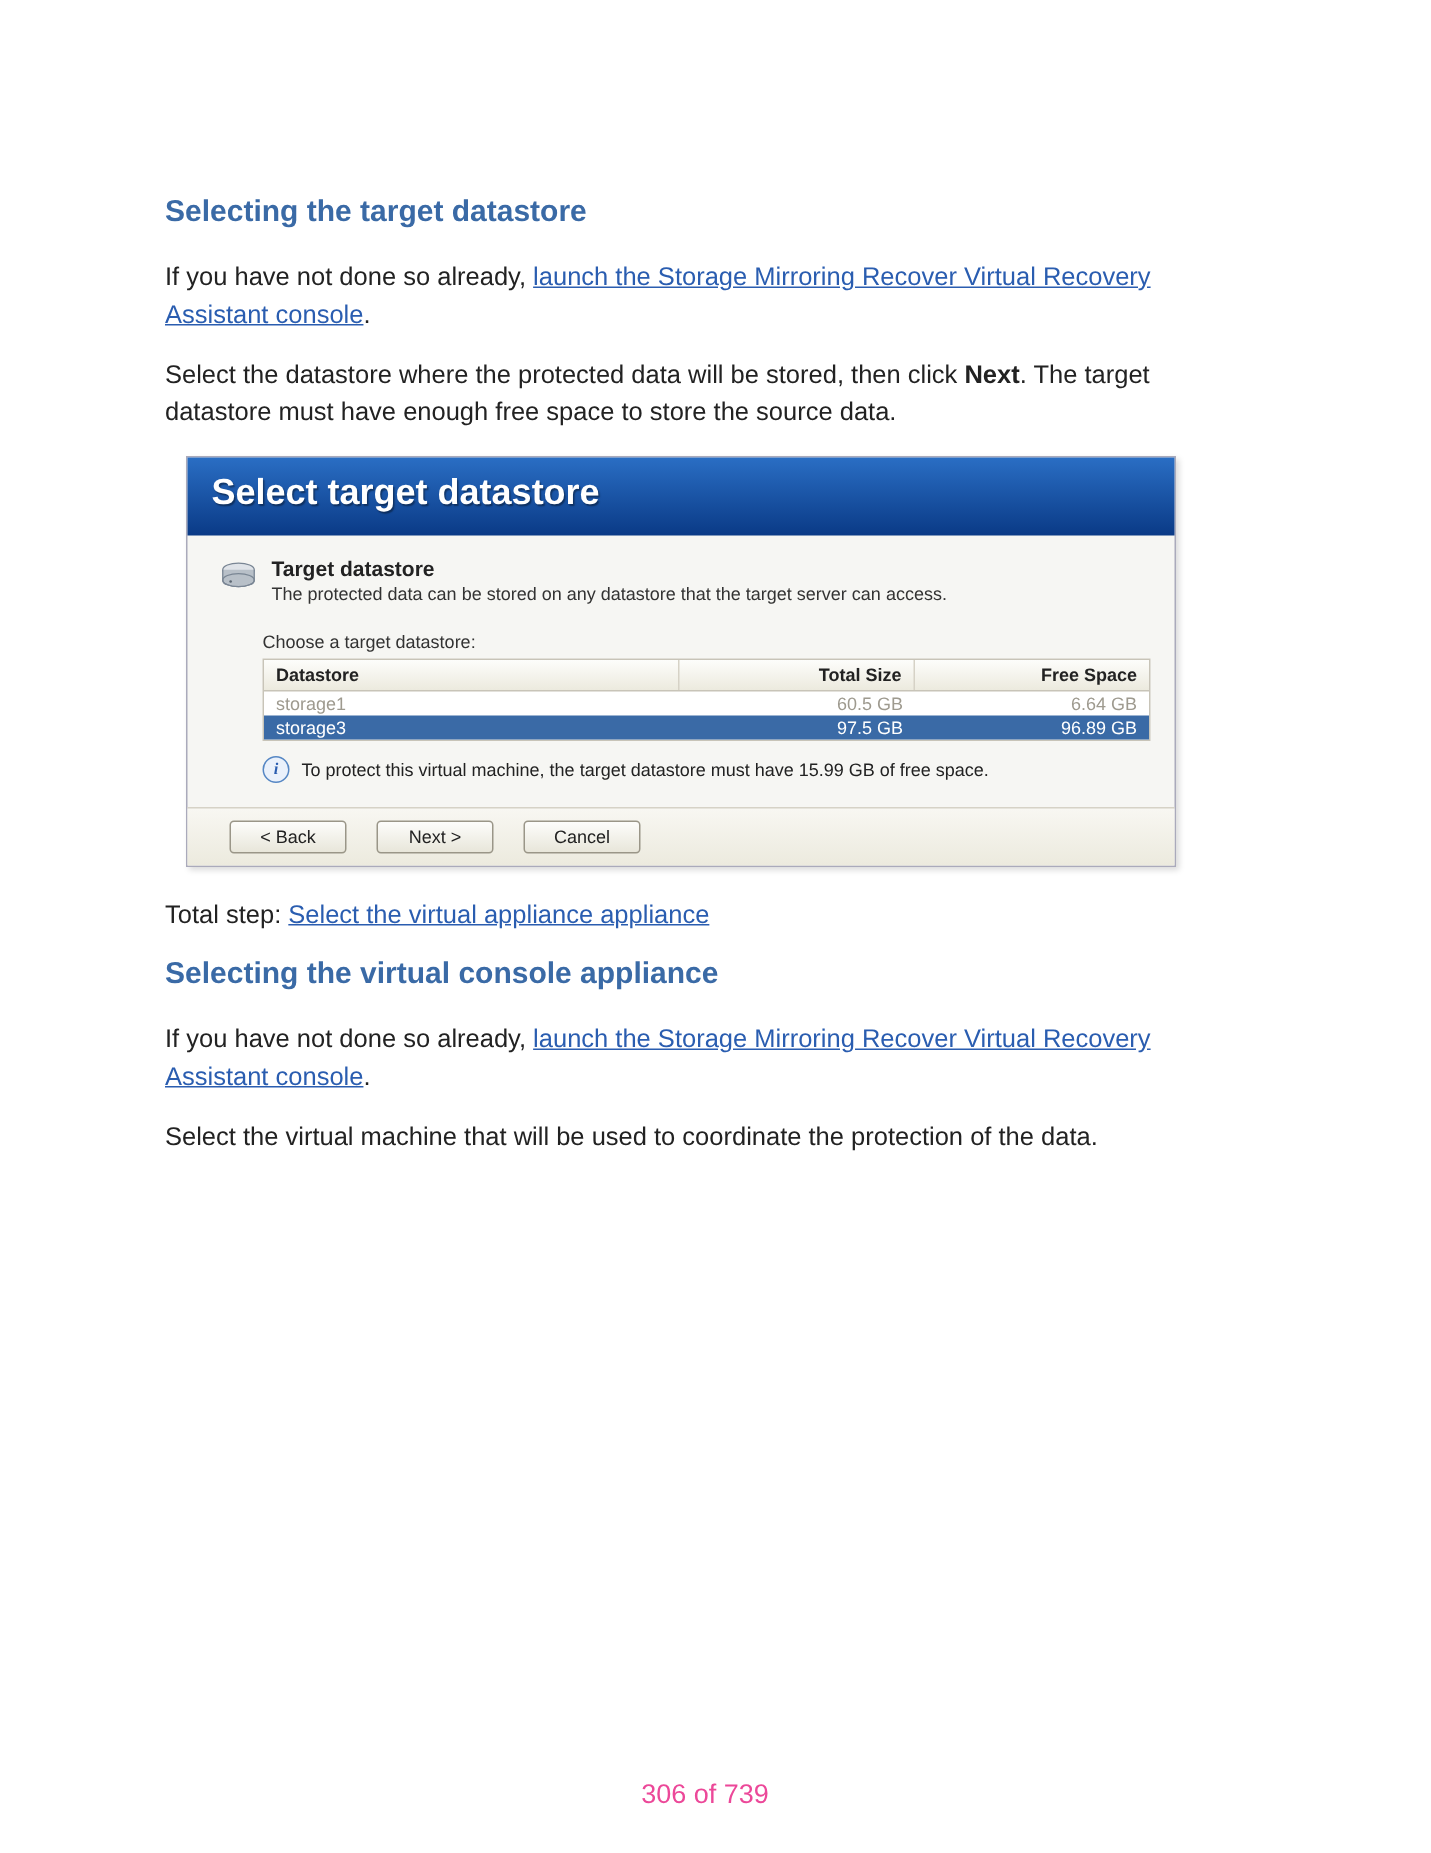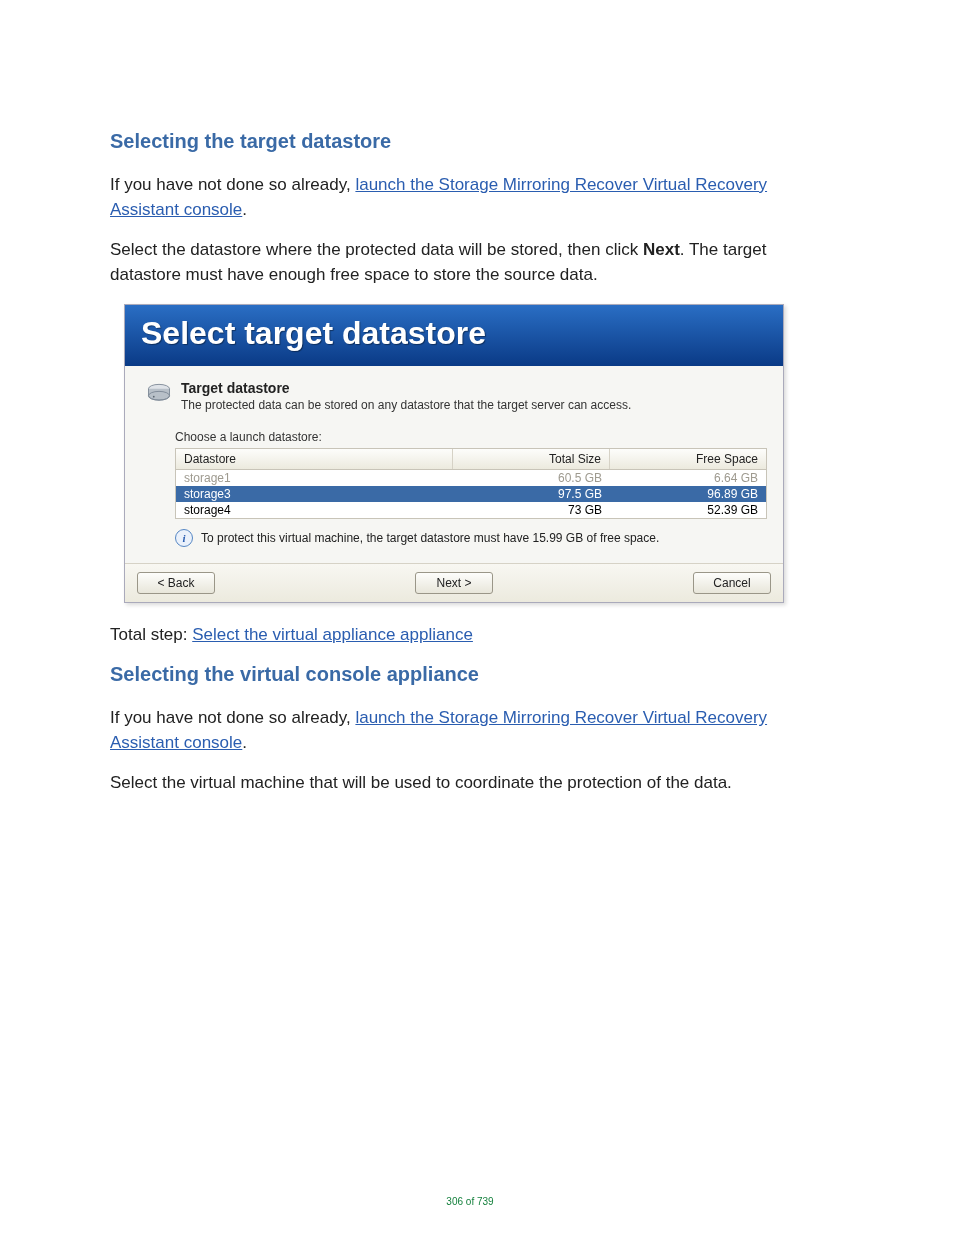--- a/index.html
+++ b/index.html
@@ -37,21 +37,21 @@
   .dialog {
     margin: 8px 0 20px 14px;
     border: 1px solid #aab;
     background: #f6f6f3;
     width: 658px;
     box-shadow: 2px 2px 4px rgba(0,0,0,0.15);
   }
   .dialog-header {
     background: linear-gradient(to bottom, #2a6ec4 0%, #0a3a86 100%);
     color: #fff;
-    font-size: 32px;
+    font-size: 24px;
     font-weight: bold;
     padding: 10px 16px 14px 16px;
     font-family: 'Segoe UI', Arial, sans-serif;
     text-shadow: 1px 1px 1px rgba(0,0,0,0.4);
   }
   .dialog-body {
     padding: 14px 20px 10px 20px;
     font-family: 'Segoe UI', Arial, sans-serif;
   }
   .td-row { display: flex; align-items: flex-start; }
@@ -66,20 +66,21 @@
     margin-left: 30px;
     width: 590px;
     border: 1px solid #c8c4b8;
     background: #fff;
     font-size: 12px;
   }
   .ds-head {
     display: flex;
     background: linear-gradient(to bottom, #fdfdfb, #eceade);
     border-bottom: 1px solid #c8c4b8;
+    font-weight: bold;
   }
   .ds-head .cell {
     padding: 3px 8px;
     color: #222;
     border-right: 1px solid #d6d2c6;
   }
   .ds-row {
     display: flex;
     padding: 0;
   }
@@ -101,44 +102,44 @@
     color: #2a5db0; font-family: Georgia, serif;
     font-style: italic; font-weight: bold;
     display: inline-flex; align-items: center; justify-content: center;
     font-size: 11px; margin-right: 8px;
     background: #eaf1fb;
   }
 
   .dialog-footer {
     border-top: 1px solid #d6d2c6;
     background: linear-gradient(to bottom, #f8f7f2, #eceade);
-    padding: 8px 12px;
+    padding: 8px 28px;
     display: flex;
-    justify-content: space-between;
-    gap: 7px;
+    justify-content: flex-start;
+    gap: 20px;
   }
   .win-btn {
     min-width: 78px;
     padding: 3px 10px;
     font-size: 12px;
     font-family: 'Segoe UI', Arial, sans-serif;
     background: linear-gradient(to bottom, #fdfdfb, #e8e6da);
     border: 1px solid #9a9688;
     border-radius: 3px;
     cursor: pointer;
     color: #222;
   }
 
   .page-num {
     position: absolute;
     bottom: 28px;
     left: 0; right: 0;
     text-align: center;
-    font-size: 10px;
-    color: #15803d;
+    font-size: 18px;
+    color: #ec4899;
   }
 </style>
 </head>
 <body>
 
 <div class="page">
 
   <h2 class="section-title">Selecting the target datastore</h2>
 
   <p class="body-text">
@@ -159,43 +160,38 @@
           <path d="M4 10 v8 a12 5 0 0 0 24 0 v-8" fill="#b8c0c8" stroke="#7a8694"></path>
           <ellipse cx="16" cy="18" rx="12" ry="5" fill="none" stroke="#7a8694"></ellipse>
           <circle cx="10" cy="19" r="1" fill="#5a6570"></circle>
         </svg>
         <div>
           <div class="td-title">Target datastore</div>
           <div class="td-sub">The protected data can be stored on any datastore that the target server can access.</div>
         </div>
       </div>
 
-      <div class="choose-label">Choose a launch datastore:</div>
+      <div class="choose-label">Choose a target datastore:</div>
 
       <div class="ds-table">
         <div class="ds-head">
           <div class="cell c-name">Datastore</div>
           <div class="cell c-size">Total Size</div>
           <div class="cell c-free" style="border-right:none">Free Space</div>
         </div>
 
         <div class="ds-row disabled">
           <div class="cell c-name">storage1</div>
           <div class="cell c-size">60.5 GB</div>
           <div class="cell c-free">6.64 GB</div>
         </div>
         <div class="ds-row selected">
           <div class="cell c-name">storage3</div>
           <div class="cell c-size">97.5 GB</div>
           <div class="cell c-free">96.89 GB</div>
-        </div>
-        <div class="ds-row">
-          <div class="cell c-name">storage4</div>
-          <div class="cell c-size">73 GB</div>
-          <div class="cell c-free">52.39 GB</div>
         </div>
       </div>
 
       <div class="info-row">
         <span class="info-icon">i</span>
         <span>To protect this virtual machine, the target datastore must have 15.99 GB of free space.</span>
       </div>
     </div>
 
     <div class="dialog-footer">

